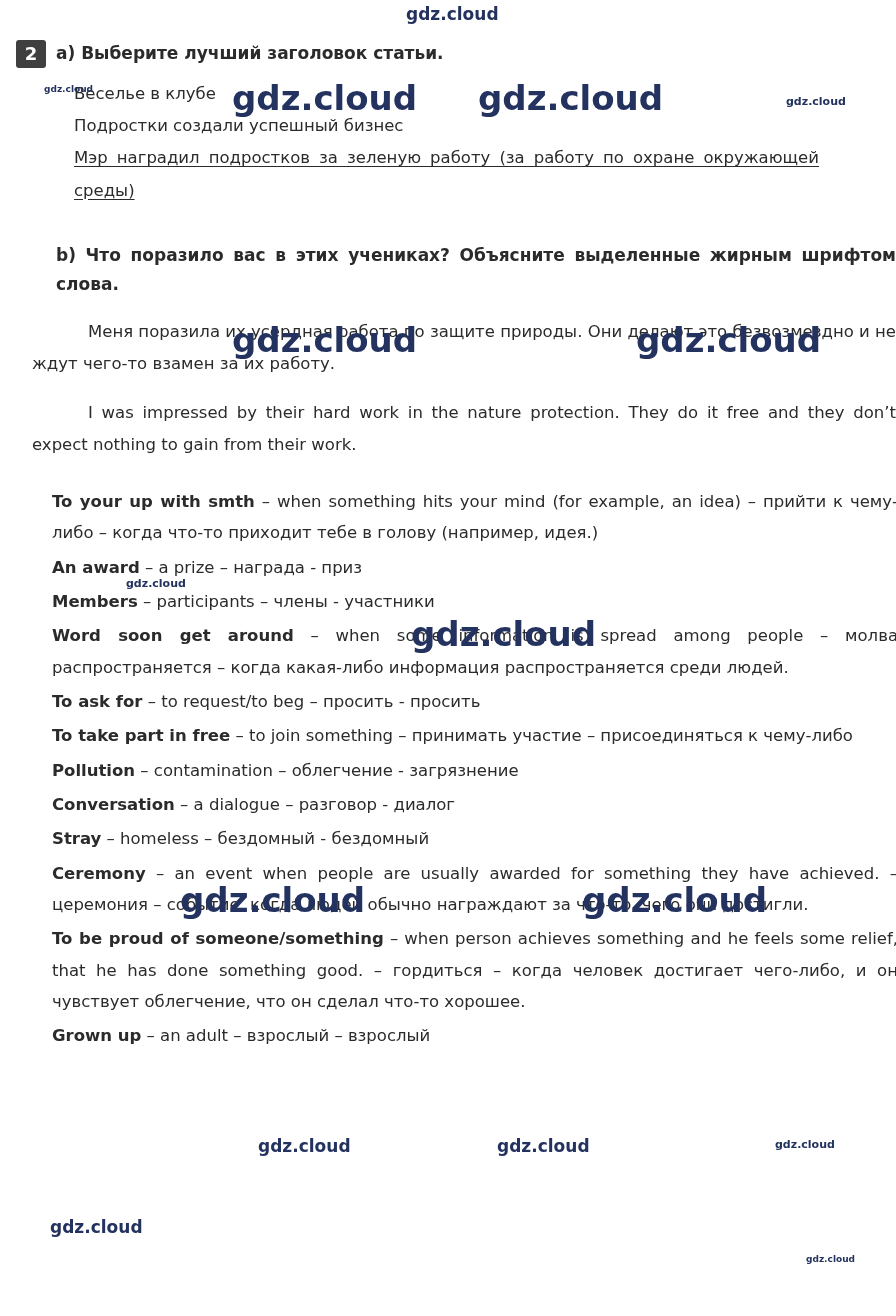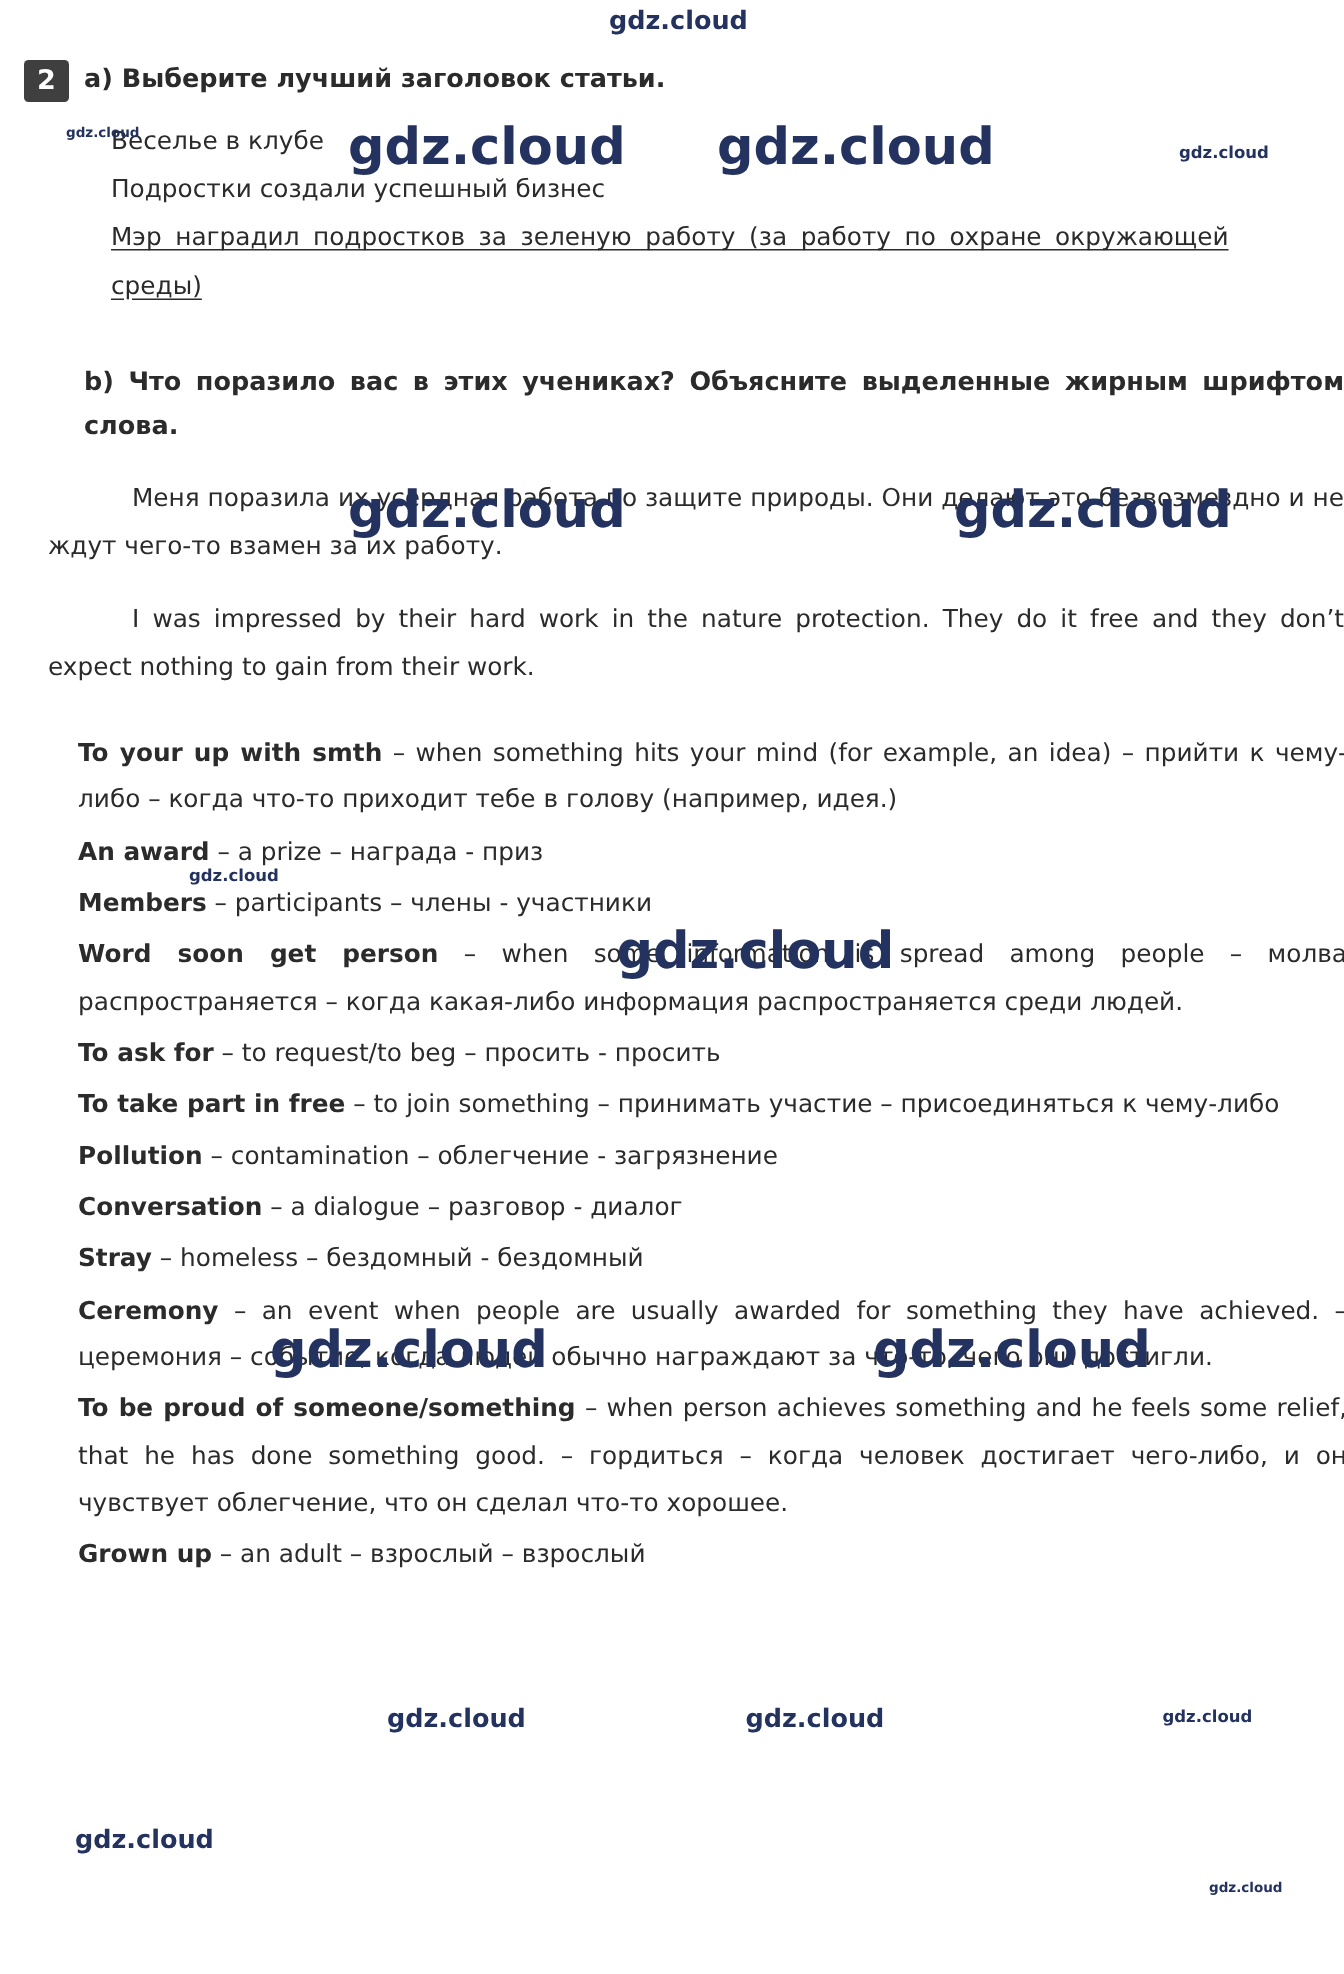--- a/index.html
+++ b/index.html
@@ -151,21 +151,21 @@
 
     <div class="para">Меня поразила их усердная работа по защите природы. Они делают это безвозмездно и не ждут чего-то взамен за их работу.</div>
     <div class="para">I was impressed by their hard work in the nature protection. They do it free and they don’t expect nothing to gain from their work.</div>
 
     <div class="gap"></div>
 
     <div class="vocab">
       <div class="ventry"><b>To your up with smth</b><span class="en"> – when something hits your mind (for example, an idea) – прийти к чему-либо – когда что-то приходит тебе в голову (например, идея.)</span></div>
       <div class="ventry"><b>An award</b><span class="en"> – a prize – награда - приз</span></div>
       <div class="ventry"><b>Members</b><span class="en"> – participants – члены - участники</span></div>
-      <div class="ventry"><b>Word soon get person</b><span class="en"> – when some information is spread among people – молва распространяется – когда какая-либо информация распространяется среди людей.</span></div>
+      <div class="ventry"><b>Word soon get around</b><span class="en"> – when some information is spread among people – молва распространяется – когда какая-либо информация распространяется среди людей.</span></div>
       <div class="ventry"><b>To ask for</b><span class="en"> – to request/to beg – просить - просить</span></div>
       <div class="ventry"><b>To take part in free</b><span class="en"> – to join something – принимать участие – присоединяться к чему-либо</span></div>
       <div class="ventry"><b>Pollution</b><span class="en"> – contamination – облегчение - загрязнение</span></div>
       <div class="ventry"><b>Conversation</b><span class="en"> – a dialogue – разговор - диалог</span></div>
       <div class="ventry"><b>Stray</b><span class="en"> – homeless – бездомный - бездомный</span></div>
       <div class="ventry"><b>Ceremony</b><span class="en"> – an event when people are usually awarded for something they have achieved. – церемония – событие, когда людей обычно награждают за что-то, чего они достигли.</span></div>
       <div class="ventry"><b>To be proud of someone/something</b><span class="en"> – when person achieves something and he feels some relief, that he has done something good. – гордиться – когда человек достигает чего-либо, и он чувствует облегчение, что он сделал что-то хорошее.</span></div>
       <div class="ventry"><b>Grown up</b><span class="en"> – an adult – взрослый – взрослый</span></div>
     </div>
 

